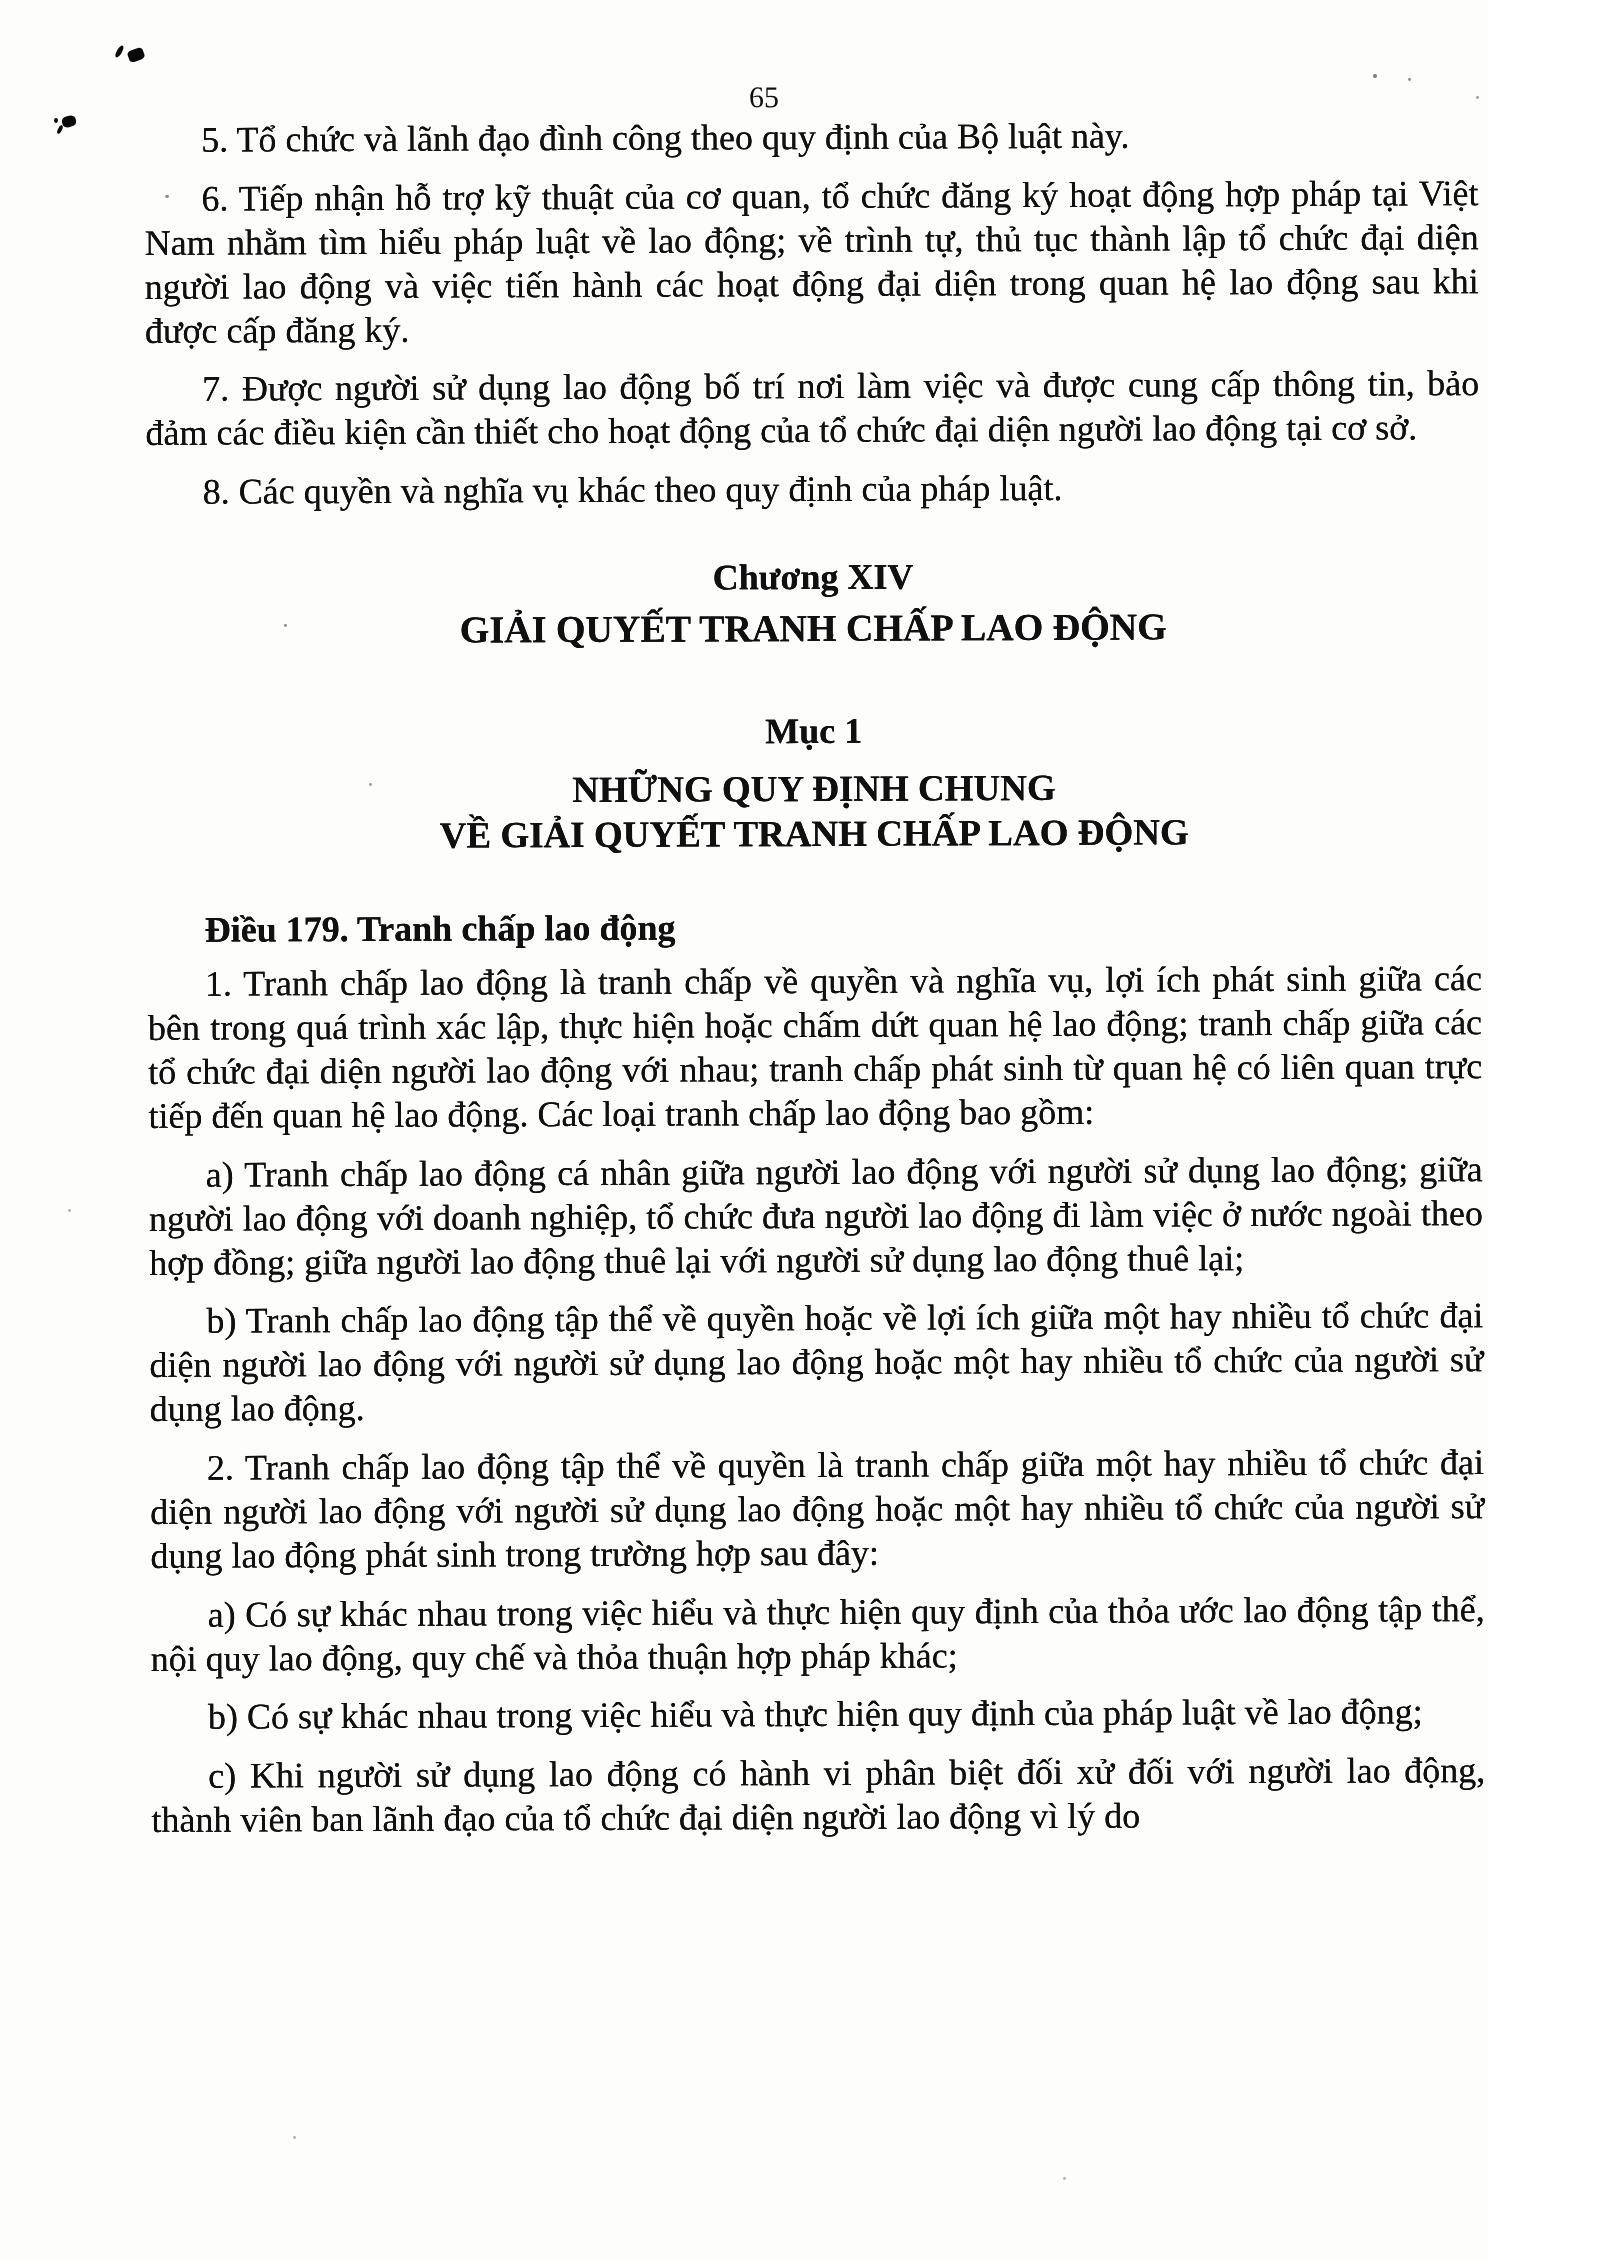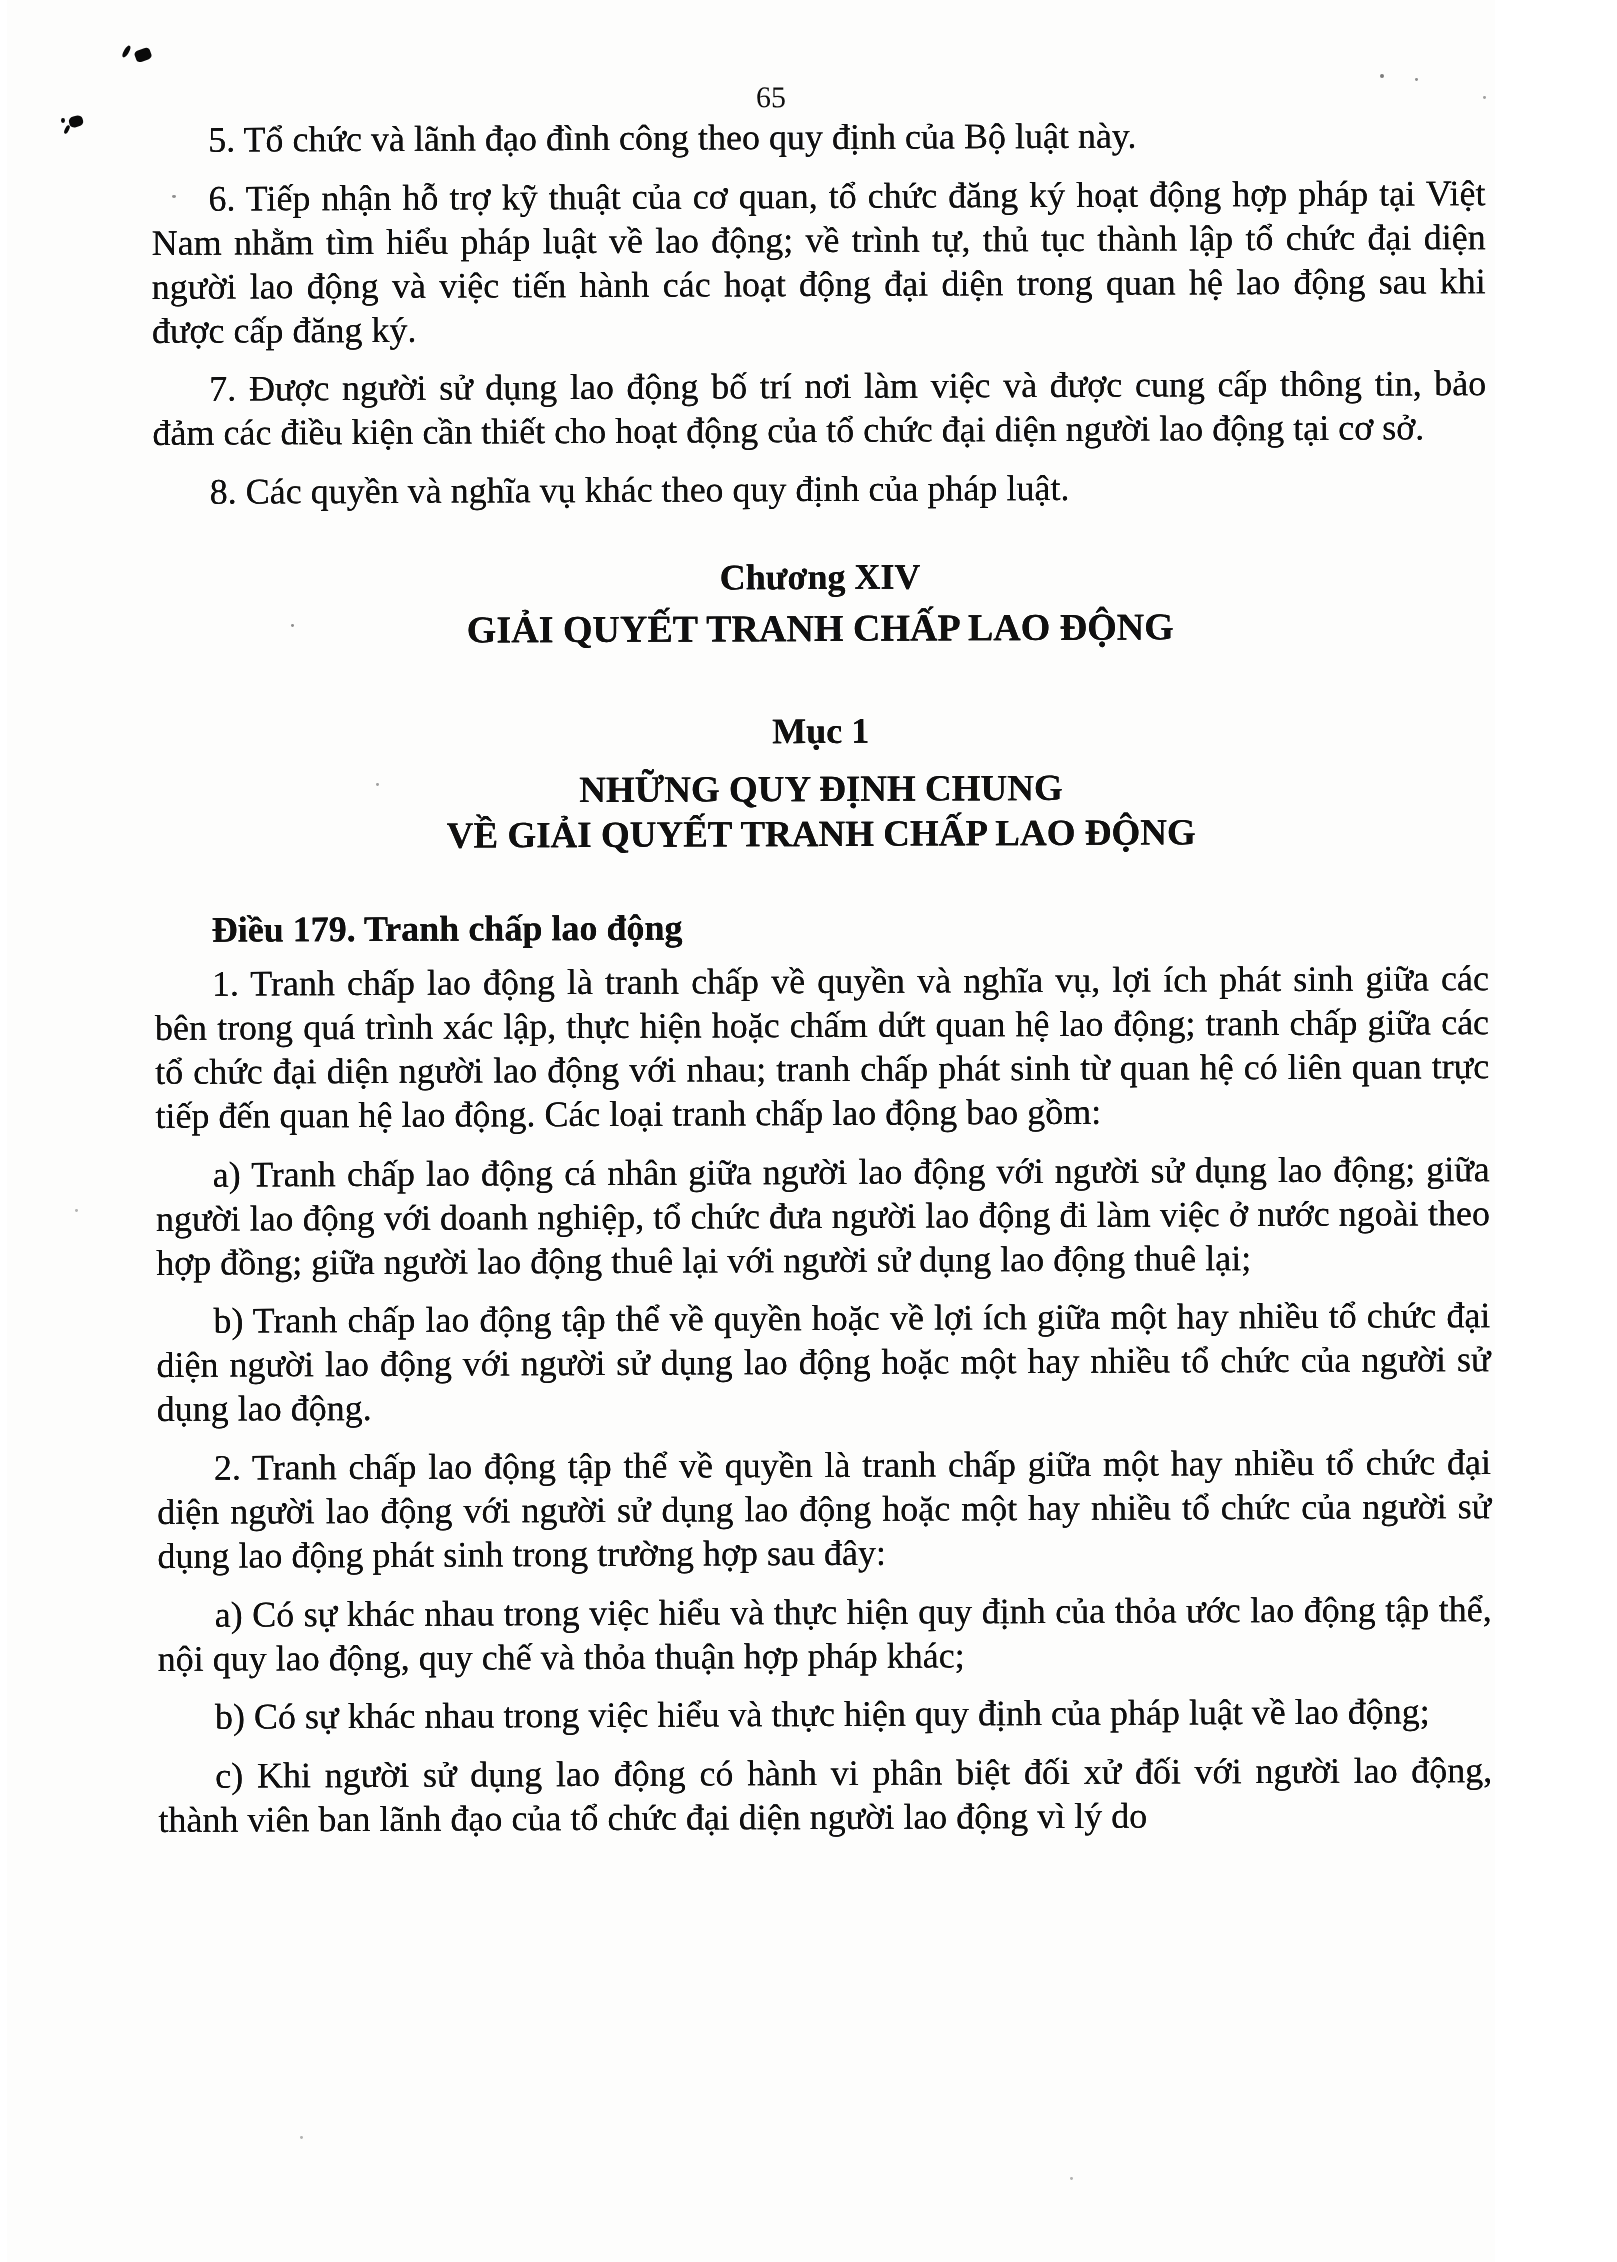--- a/index.html
+++ b/index.html
@@ -3,21 +3,20 @@
 <meta charset="utf-8">
 <style>
   html,body{margin:0;padding:0;background:#ffffff;}
   .page{
     position:relative;
     width:1488px;height:2263px;
     background:#fdfdfc;
     overflow:hidden;
     font-family:"Liberation Serif","DejaVu Serif",serif;
     color:#101010;
-    margin-left:7px;
   }
   .content{
     position:absolute;
     left:146px;top:0;
     width:1334px;
     transform:rotate(-0.25deg);
     transform-origin:50% 30%;
   }
   .page-number{
     font-size:30px;

